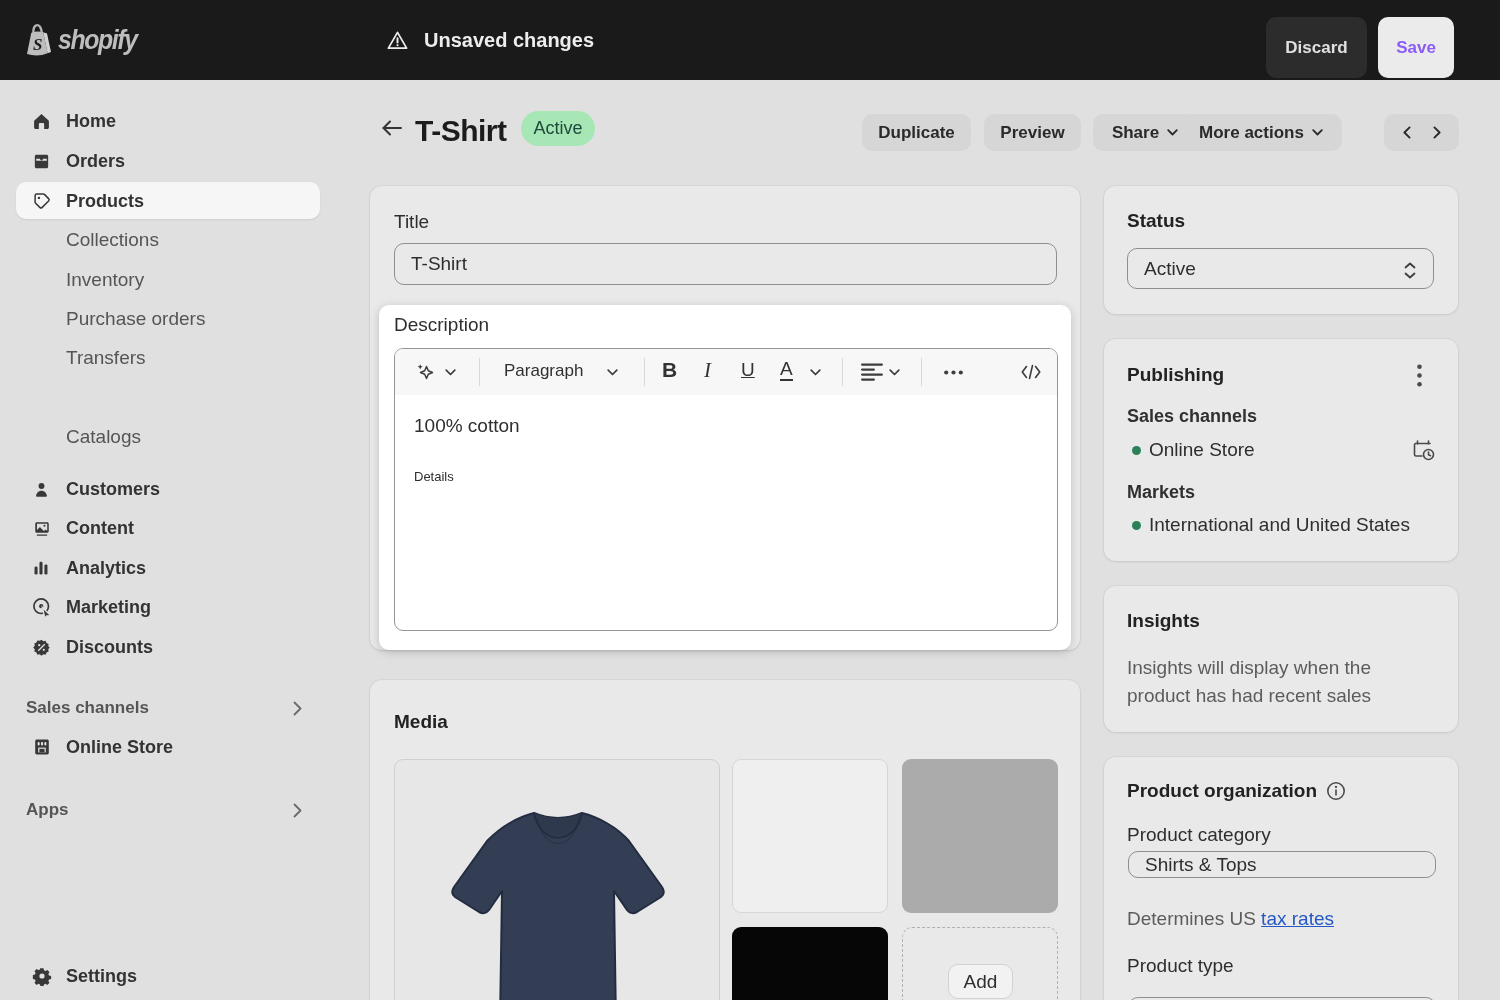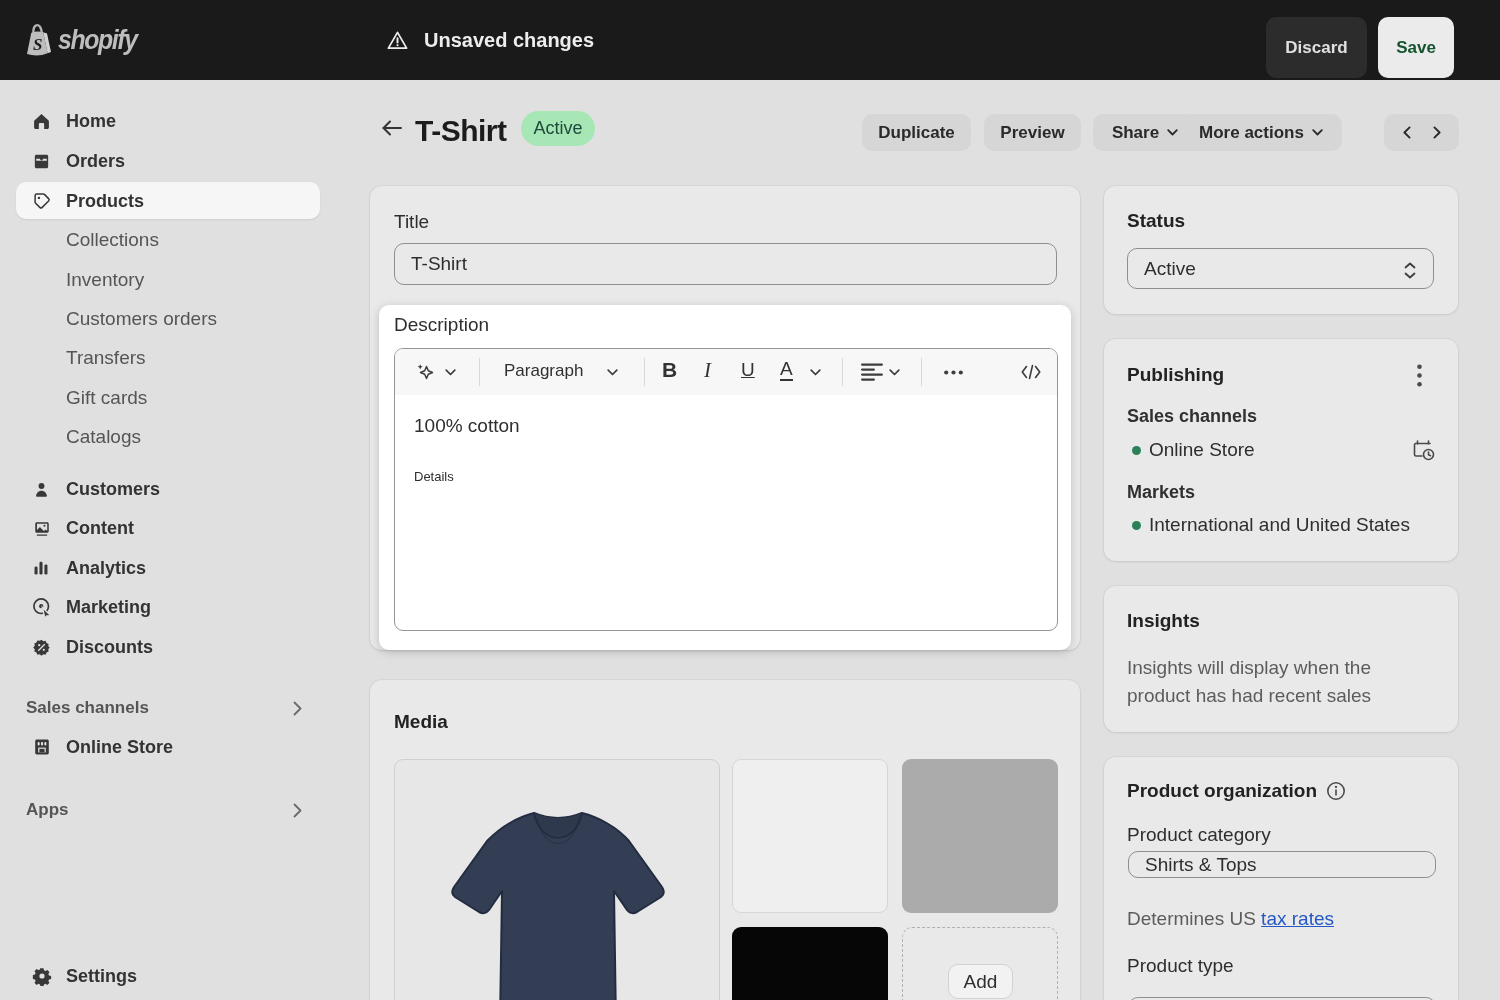--- a/index.html
+++ b/index.html
@@ -7,21 +7,21 @@
   body { background:#e0e0e0; font-family:"Liberation Sans", sans-serif; position:relative; }
 
   
   #topbar { position:absolute; top:0; left:0; width:1500px; height:80px; background:#1a1a1a; }
   #logo { position:absolute; left:23px; top:22px; display:flex; align-items:center; }
   #logo .word { color:#bdbdbd; font-size:27px; font-weight:bold; font-style:italic; letter-spacing:-1.5px; margin-left:5px; transform:scaleX(0.92); transform-origin:left center; }
   #unsaved { position:absolute; left:386px; top:0; height:80px; display:flex; align-items:center; color:#ededed; font-size:20px; font-weight:bold; }
   #unsaved svg { margin-right:15px; }
   .tb-btn { position:absolute; top:17px; height:61px; border-radius:10px; font-size:17px; font-weight:bold; display:flex; align-items:center; justify-content:center; }
   #discard { left:1266px; width:101px; background:#2c2c2c; color:#e0e0e0; }
-  #save { left:1378px; width:76px; background:#ebebeb; color:#14532d; }
+  #save { left:1378px; width:76px; background:#ebebeb; color:#8b5cf6; }
 
   
   #sidebar { position:absolute; top:80px; left:0; width:339px; height:920px; background:#e0e0e0; }
   .nav-row { position:absolute; left:0; width:339px; height:36px; display:flex; align-items:center; }
   .nav-row svg { position:absolute; left:32px; }
   .nav-label { position:absolute; left:66px; font-size:18px; font-weight:bold; color:#333; }
   .nav-sub { position:absolute; left:66px; font-size:19px; color:#555; font-weight:normal; }
   .nav-head { position:absolute; left:26px; font-size:17px; font-weight:bold; color:#555; }
   .nav-row svg.nav-chev { left:293px; }
   #prod-pill { position:absolute; left:16px; top:102px; width:304px; height:37px; background:#f6f6f6; border-radius:10px; box-shadow:0 1px 2px rgba(0,0,0,0.08); }
@@ -99,27 +99,24 @@
       </svg>
     <span class="nav-label">Products</span>
   </div>
   <div class="nav-row" style="top:142px;">
       <span class="nav-sub">Collections</span>
     </div>
   <div class="nav-row" style="top:182px;">
       <span class="nav-sub">Inventory</span>
     </div>
   <div class="nav-row" style="top:221px;">
-      <span class="nav-sub">Customers orders</span>
+      <span class="nav-sub">Purchase orders</span>
     </div>
   <div class="nav-row" style="top:260px;">
       <span class="nav-sub">Transfers</span>
-    </div>
-  <div class="nav-row" style="top:300px;">
-      <span class="nav-sub">Gift cards</span>
     </div>
   <div class="nav-row" style="top:339px;">
       <span class="nav-sub">Catalogs</span>
     </div>
   <div class="nav-row" style="top:391px;">
     <svg width="19" height="19" viewBox="0 0 20 20">
         <path fill="#383838" d="M10 3.2a3.1 3.1 0 1 1 0 6.2 3.1 3.1 0 0 1 0-6.2zM4.3 16.8c.3-3 2.7-5.4 5.7-5.4s5.4 2.4 5.7 5.4c0 .5-.4.9-.9.9H5.2c-.5 0-.9-.4-.9-.9z"></path>
       </svg>
     <span class="nav-label">Customers</span>
   </div>

